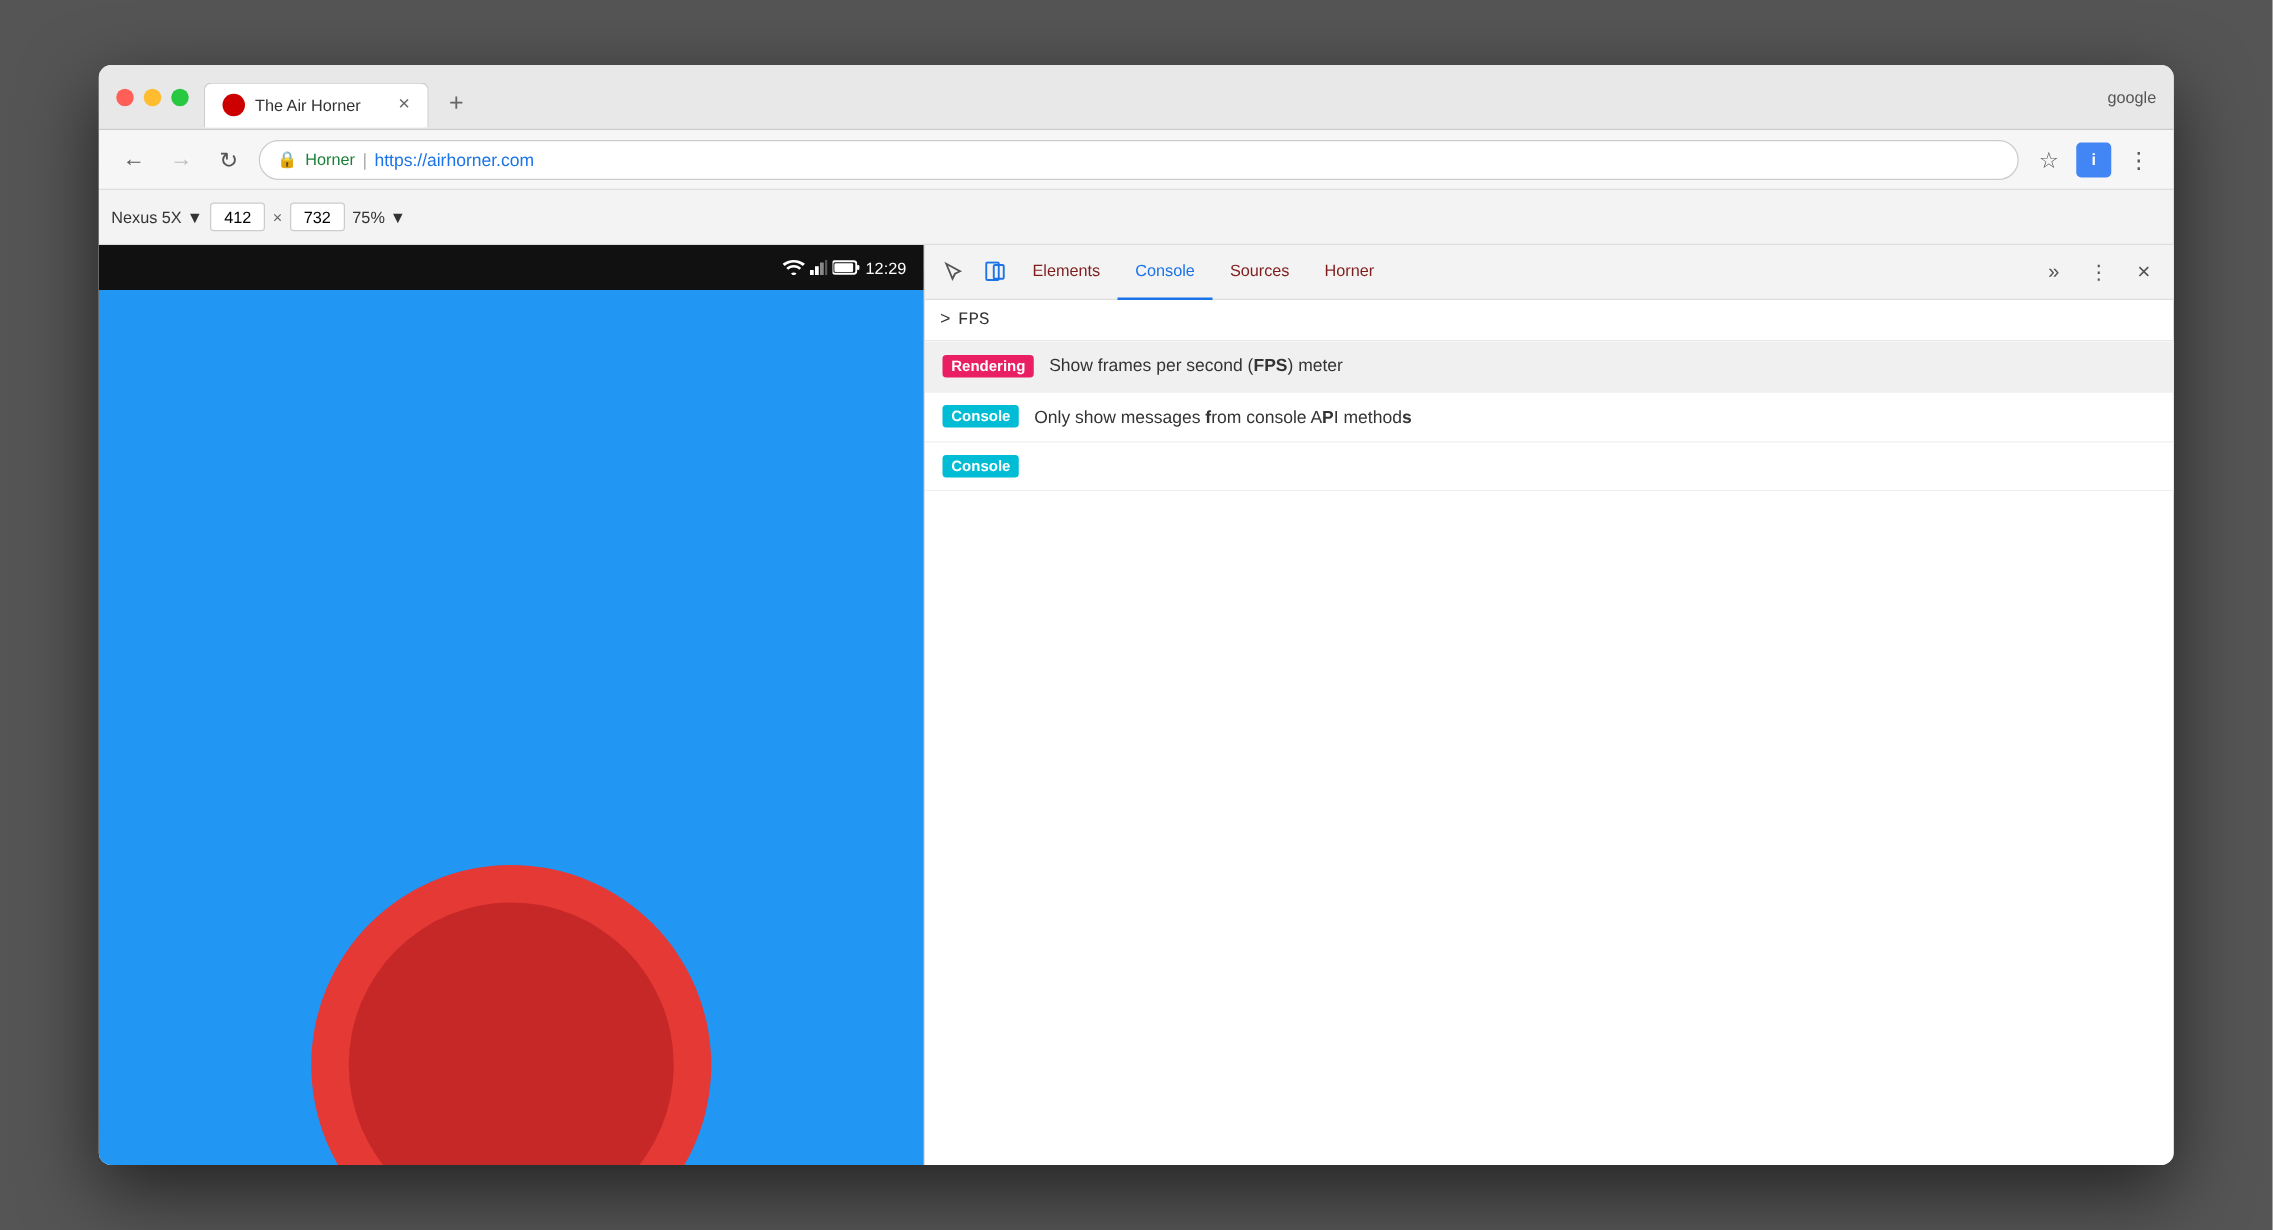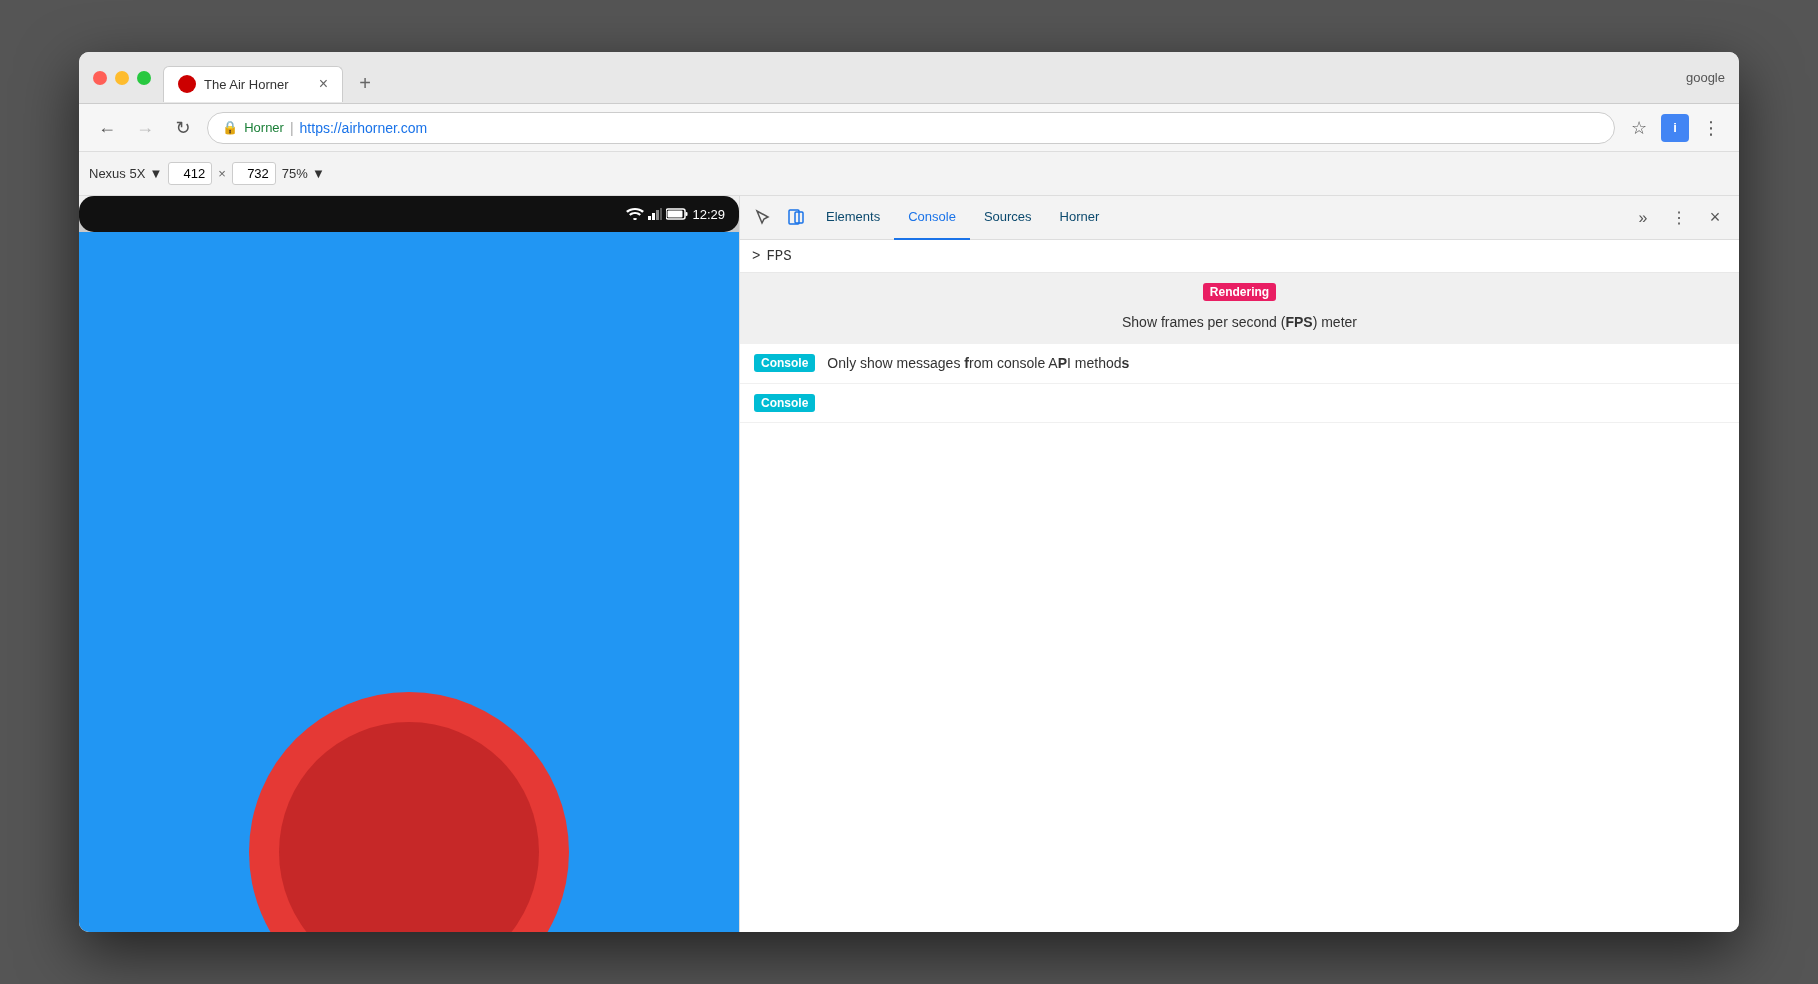--- a/index.html
+++ b/index.html
@@ -203,21 +203,21 @@
       color: #333;
       cursor: pointer;
     }
     .dim-input {
       background: white;
       border: 1px solid #ccc;
       border-radius: 3px;
       padding: 3px 6px;
       font-size: 13px;
       width: 44px;
-      text-align: right;
+      text-align: center;
     }
     .dim-x {
       font-size: 13px;
       color: #666;
     }
     .zoom-selector {
       display: flex;
       align-items: center;
       gap: 4px;
       font-size: 13px;
@@ -249,21 +249,20 @@
     }
     .phone-status-bar {
       height: 36px;
       background: #111;
       display: flex;
       align-items: center;
       justify-content: flex-end;
       padding: 0 14px;
       gap: 6px;
       flex-shrink: 0;
-      border-radius: 15px;
     }
     .status-icons {
       display: flex;
       align-items: center;
       gap: 4px;
     }
     .status-time {
       font-size: 13px;
       color: white;
       font-weight: 500;
@@ -328,21 +327,21 @@
       color: #555;
       font-size: 16px;
       border-radius: 4px;
     }
     .dt-tab {
       padding: 0 14px;
       height: 44px;
       display: flex;
       align-items: center;
       font-size: 13px;
-      color: #0c4a6e;
+      color: #7f1d1d;
       cursor: pointer;
       border-bottom: 2px solid transparent;
       white-space: nowrap;
     }
     .dt-tab.active {
       color: #1a73e8;
       border-bottom: 2px solid #1a73e8;
     }
     .dt-more {
       margin-left: auto;
@@ -389,21 +388,20 @@
     .ac-item {
       display: flex;
       align-items: center;
       padding: 10px 14px;
       gap: 12px;
       cursor: pointer;
       border-bottom: 1px solid #f0f0f0;
     }
     .ac-item:first-child {
       background: #f0f0f0;
-      flex-direction: column;
     }
     .ac-badge {
       padding: 2px 7px;
       border-radius: 3px;
       font-size: 12px;
       font-weight: 600;
       color: white;
       white-space: nowrap;
       flex-shrink: 0;
     }

